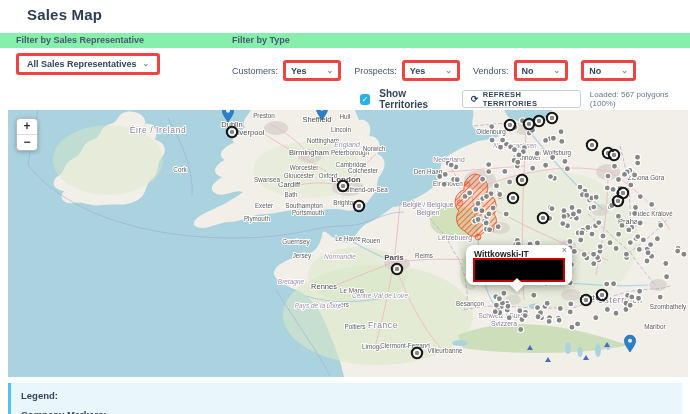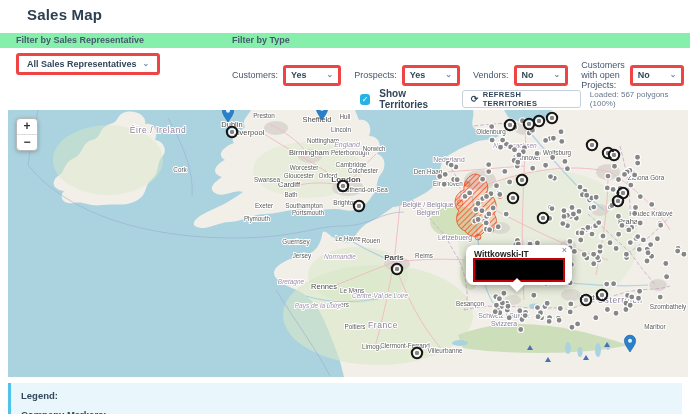--- a/index.html
+++ b/index.html
@@ -94,21 +94,20 @@
       </div>
     </div>
     <div class="type-item">
       <span class="flabel">Vendors:</span>
       <div class="select mini-select">
         <span>No</span>
         <span class="chev">⌄</span>
       </div>
     </div>
     <div class="type-item">
-      <span class="flabel">Customers with open Projects:</span>
       <div class="select mini-select">
         <span>No</span>
         <span class="chev">⌄</span>
       </div>
     </div>
   </div>
 </div>
 
 <div class="terr-row">
   <div class="checkbox">

